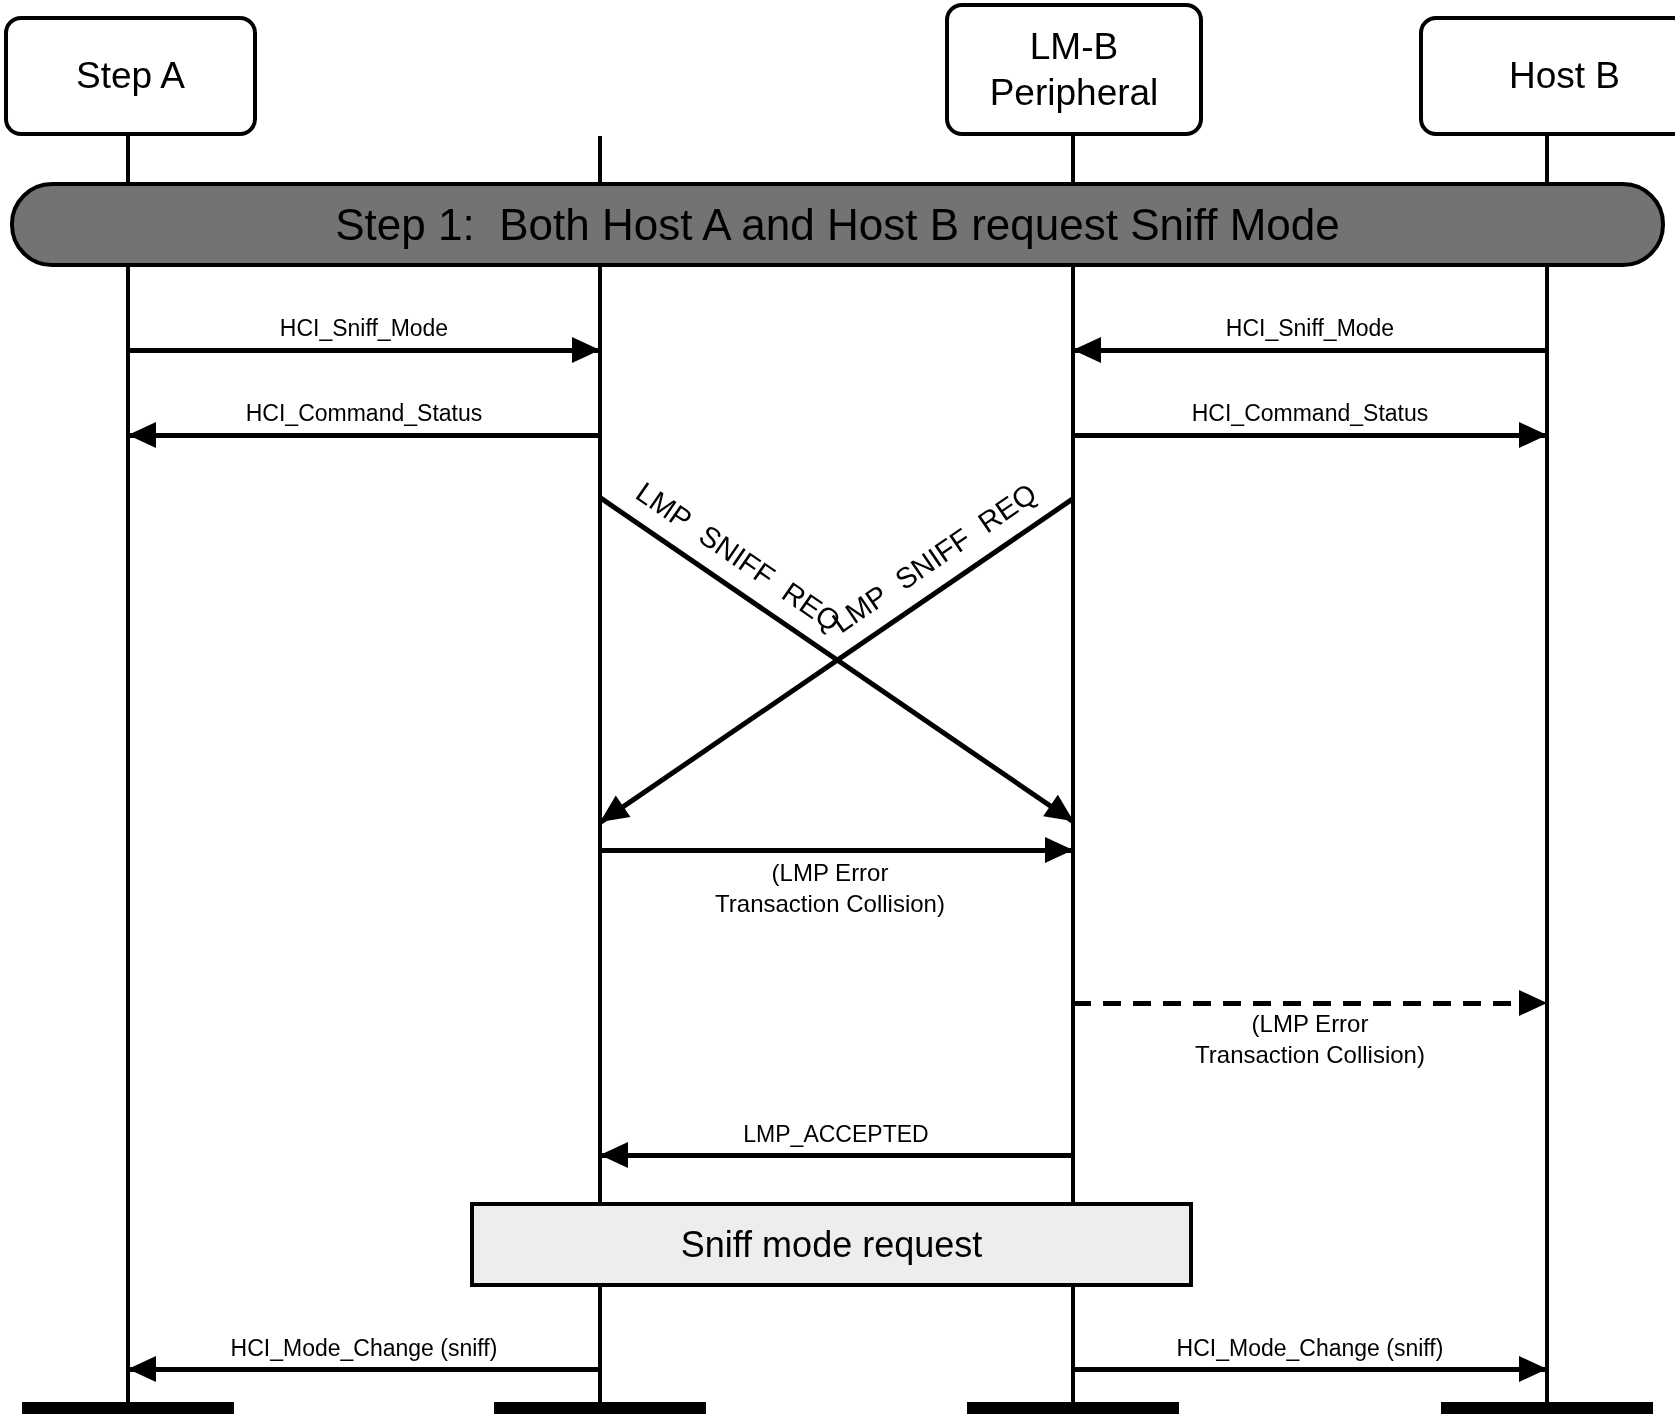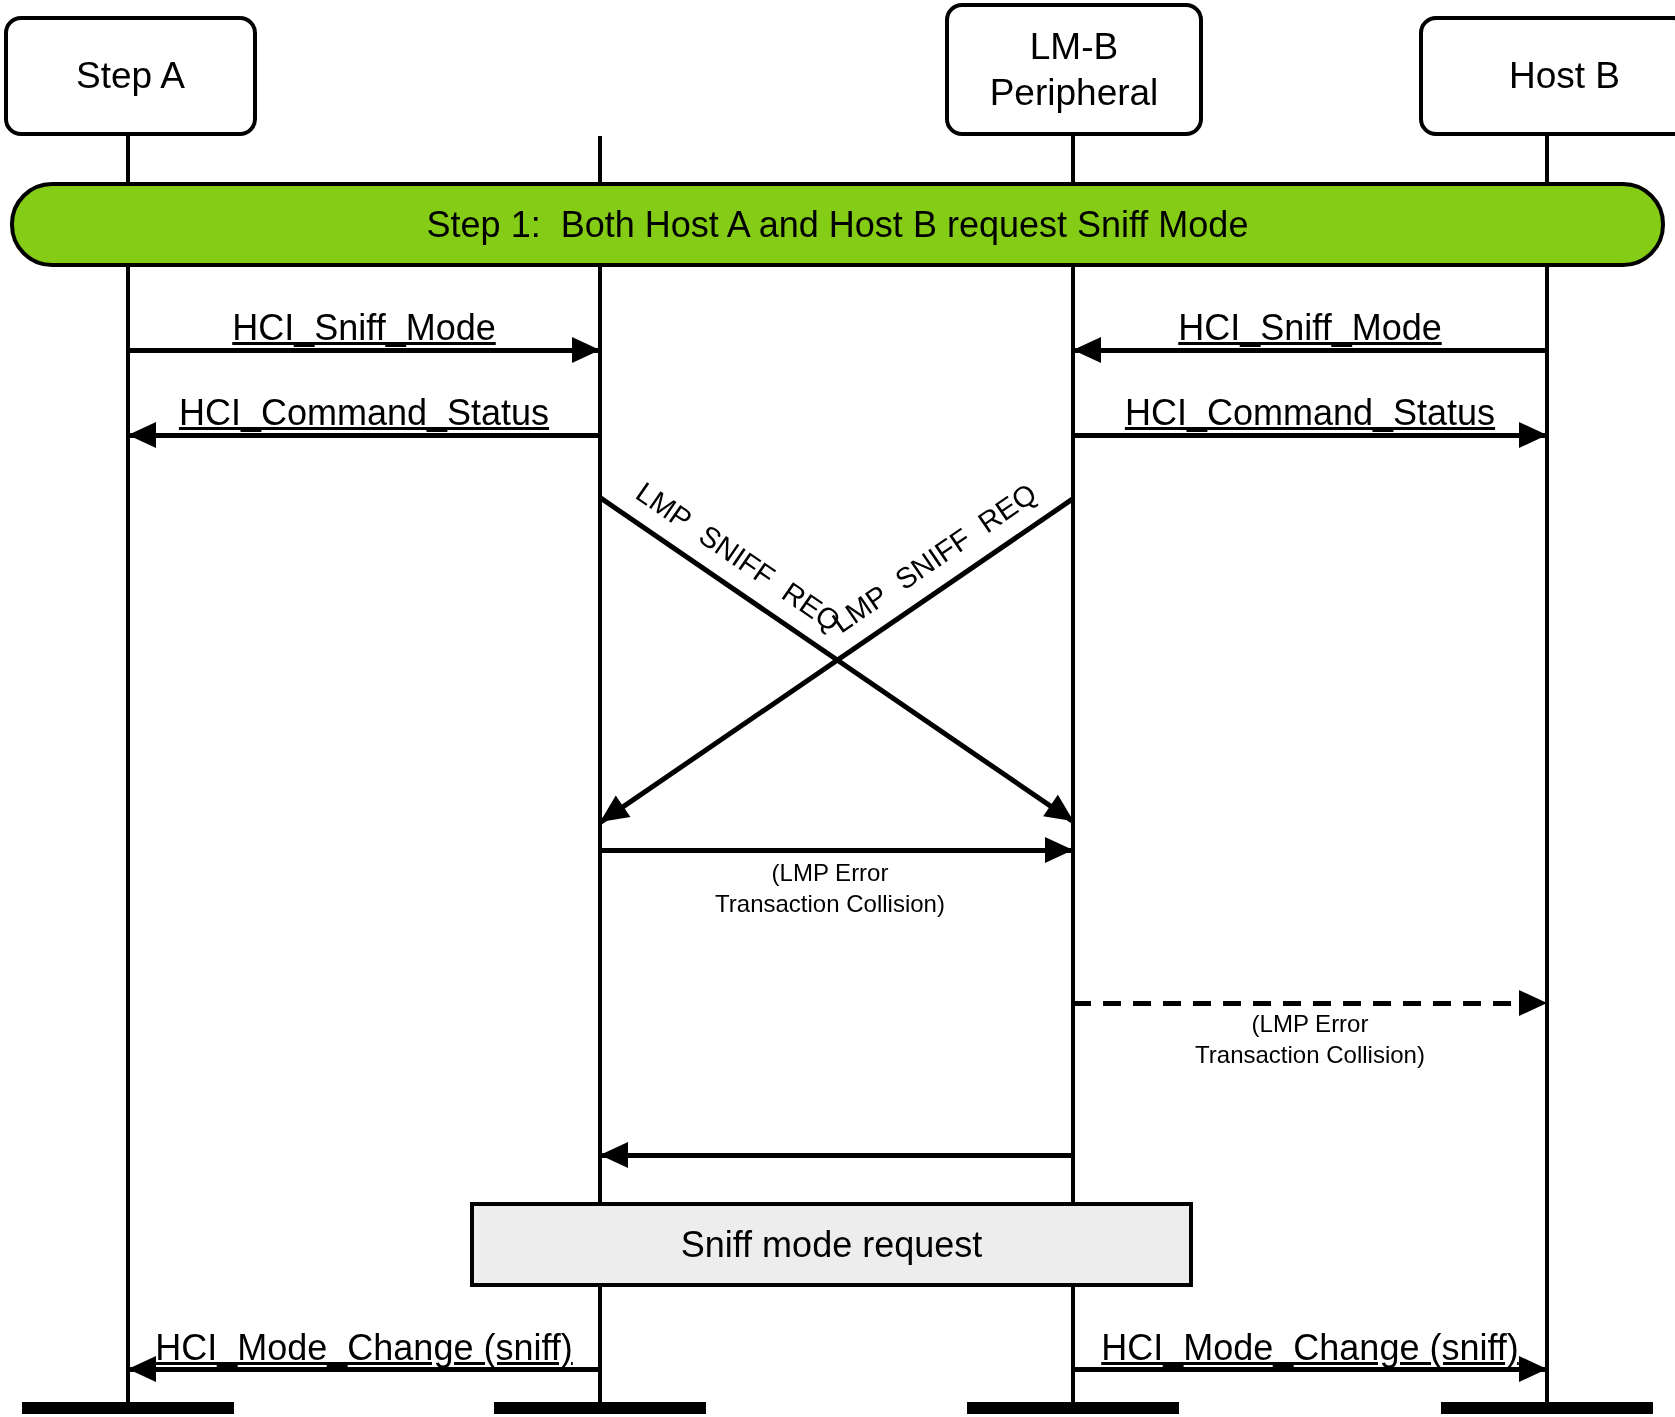--- a/index.html
+++ b/index.html
@@ -14,34 +14,34 @@
   
   .actor{
     position:absolute;background:#fff;border:4px solid #000;border-radius:17px;
     display:flex;flex-direction:column;align-items:center;justify-content:center;
     font-size:37px;line-height:1.22;text-align:center;
   }
   .actor span{display:block;}
   
   .banner{
     position:absolute;left:10px;top:182px;width:1647px;height:77px;
-    background:#84cc16;border:4px solid #000;border-radius:42px;
-    display:flex;align-items:center;justify-content:center;font-size:36px;
+    background:#737373;border:4px solid #000;border-radius:42px;
+    display:flex;align-items:center;justify-content:center;font-size:44px;
   }
   .banner span{white-space:pre;}
   
   .mline{position:absolute;height:5px;background:#000;}
   .mline-dashed{
     position:absolute;height:5px;
     background:repeating-linear-gradient(90deg,#000 0 18px,transparent 18px 30px);
   }
   .head{position:absolute;width:0;height:0;border-top:13px solid transparent;border-bottom:13px solid transparent;}
   .head-r{border-left:28px solid #000;}
   .head-l{border-right:28px solid #000;}
-  .mlabel{position:absolute;width:600px;text-align:center;font-size:36px;line-height:32px;text-decoration:underline;}
+  .mlabel{position:absolute;width:600px;text-align:center;font-size:23px;line-height:32px;}
   .msub{position:absolute;width:600px;text-align:center;font-size:24px;line-height:31px;}
   .msub span{display:block;}
   
   .diag{position:absolute;width:573px;height:0;transform-origin:0 0;}
   .diag-line{position:absolute;left:0;top:-2px;width:573px;height:5px;background:#000;}
   .diag-label{position:absolute;top:-45px;font-size:29px;word-spacing:9px;width:500px;}
   
   .note{
     position:absolute;left:470px;top:1202px;width:715px;height:77px;
     background:#ededed;border:4px solid #000;
@@ -115,20 +115,21 @@
     <span>Transaction Collision)</span>
   </div>
 
   <div class="mline-dashed" style="left:1073px;top:1001px;width:474px;"></div>
   <div class="head head-r" style="left:1519px;top:990px;"></div>
   <div class="msub" style="left:1010px;top:1008px;">
     <span>(LMP Error</span>
     <span>Transaction Collision)</span>
   </div>
 
+  <div class="mlabel" style="left:536px;top:1118px;">LMP_ACCEPTED</div>
   <div class="mline" style="left:600px;top:1153px;width:473px;"></div>
   <div class="head head-l" style="left:600px;top:1142px;"></div>
 
   <div class="note">
     <span>Sniff mode request</span>
   </div>
 
   <div class="mlabel" style="left:64px;top:1332px;">HCI_Mode_Change (sniff)</div>
   <div class="mline" style="left:128px;top:1367px;width:472px;"></div>
   <div class="head head-l" style="left:128px;top:1356px;"></div>

